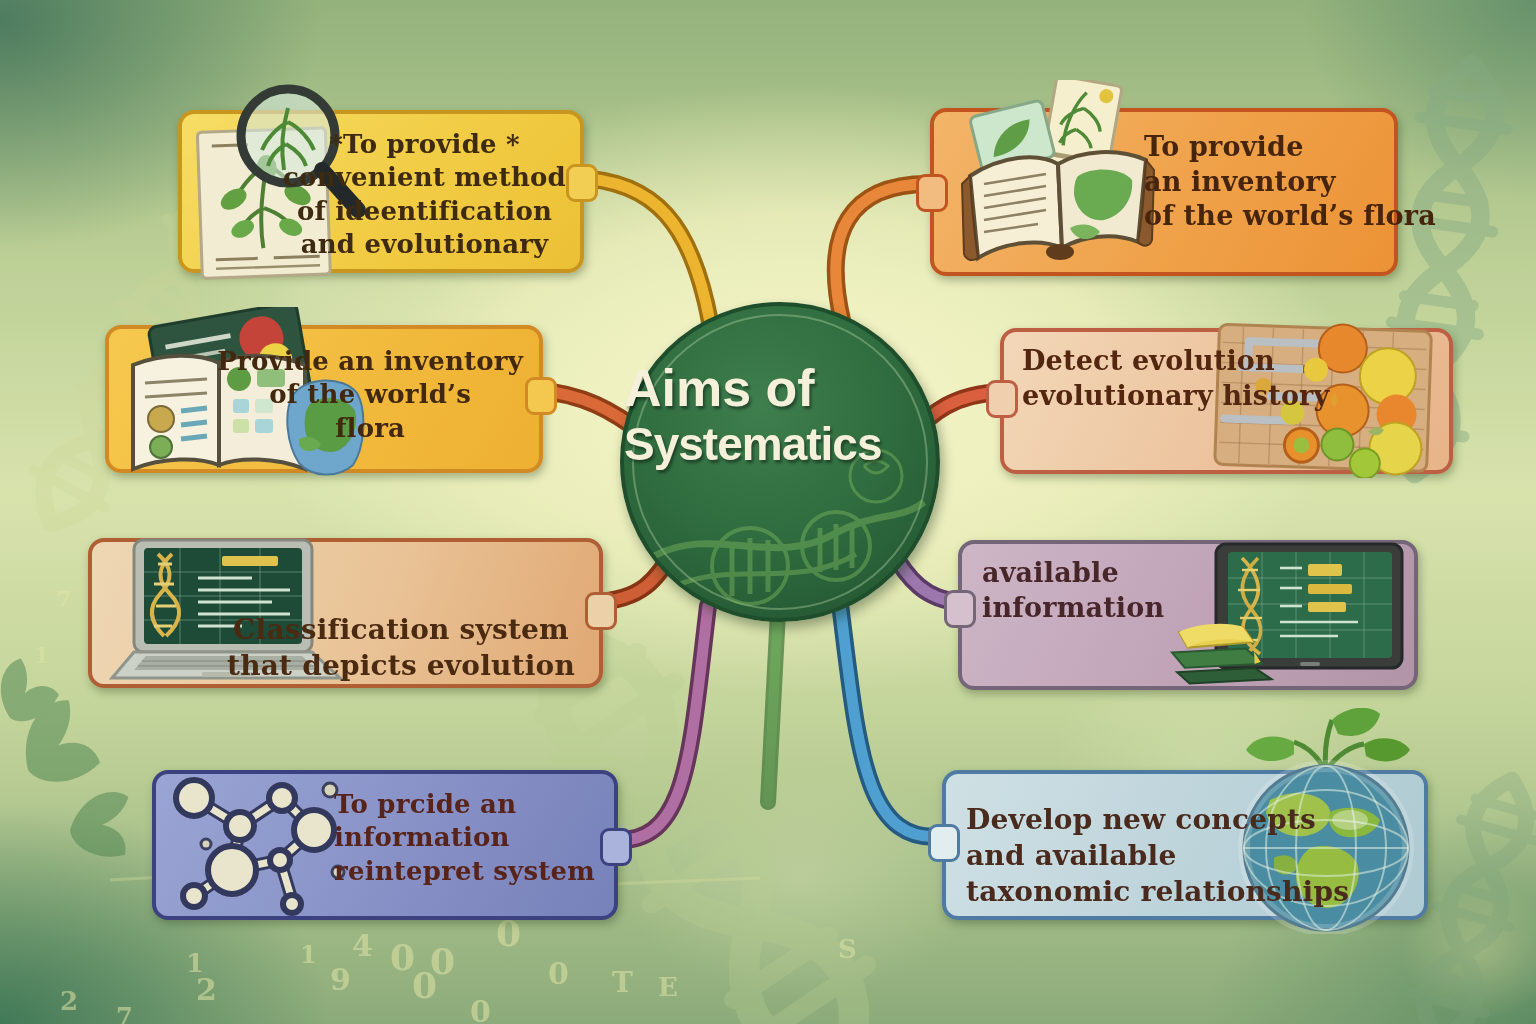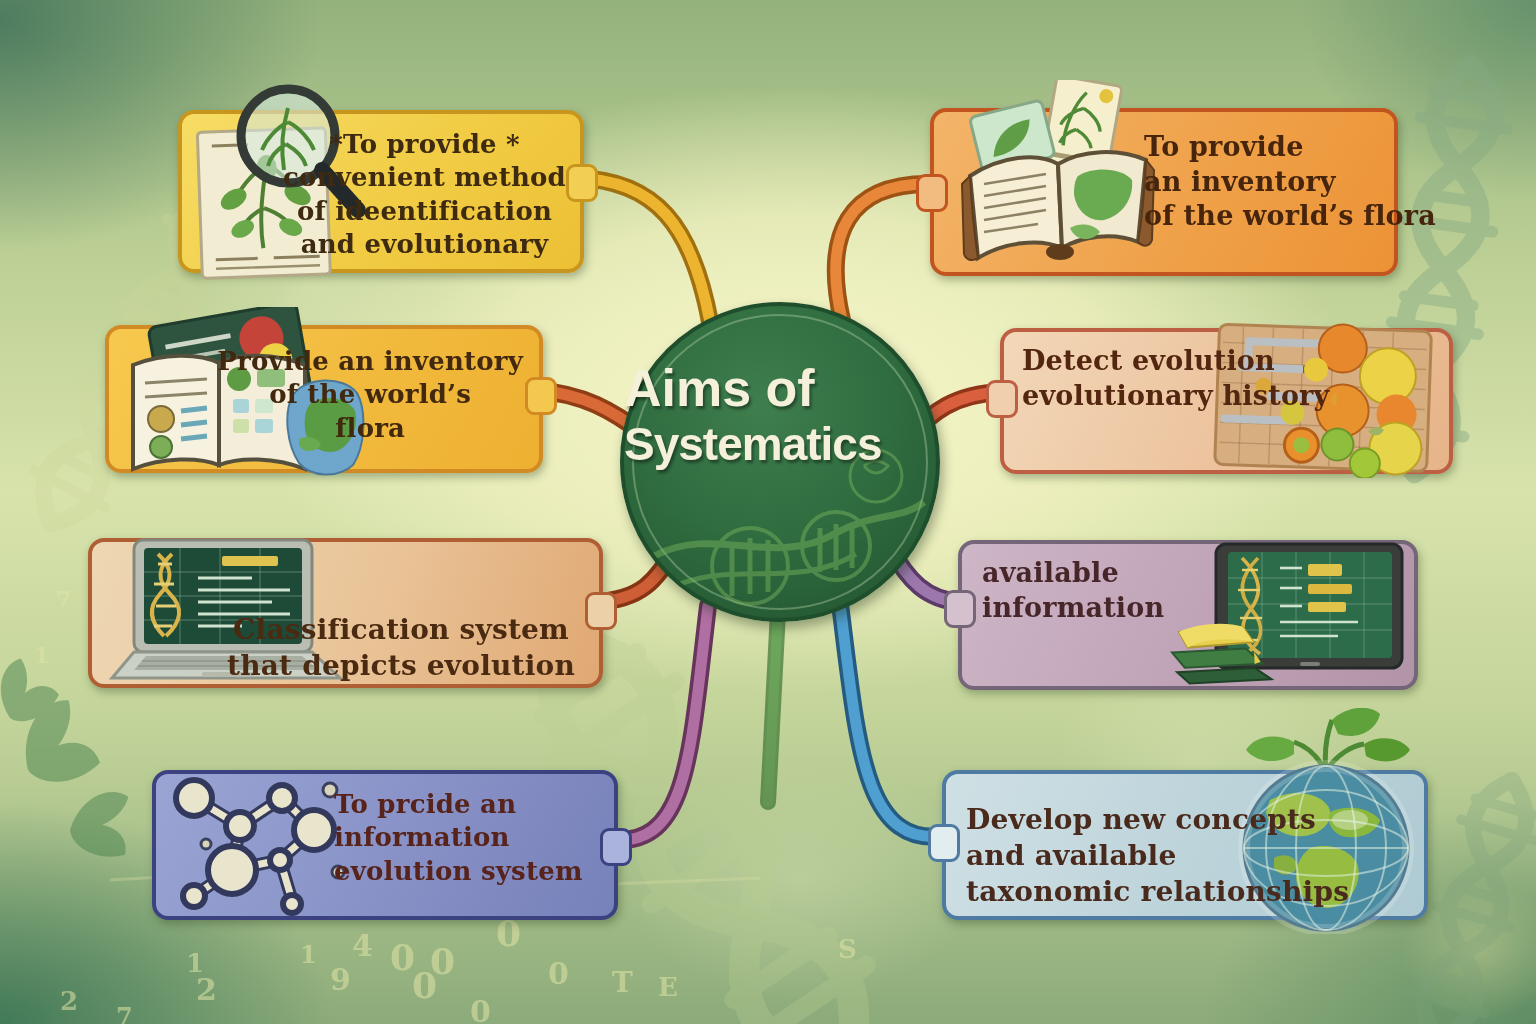--- a/index.html
+++ b/index.html
@@ -284,21 +284,21 @@
       </g>
       <g fill="#d8d4ba" stroke="#3a405e" stroke-width="3">
         <circle cx="168" cy="22" r="7"></circle>
           <circle cx="176" cy="104" r="6"></circle>
           <circle cx="44" cy="76" r="5"></circle>
       </g>
     </svg>
     <div class="txt">
       <div>To prcide an</div>
       <div>information</div>
-      <div>evolution system</div>
+      <div>reintepret system</div>
     </div>
     <div class="nub r"></div>
   </div>
 
   <div class="aimbox b5">
     <svg class="illus" style="left:8px;top:-32px" width="230" height="195" viewBox="0 0 230 195">
       <g transform="rotate(10 150 40)">
         <rect x="108" y="2" width="66" height="92" rx="5" fill="#f5efcd" stroke="#b2a783" stroke-width="3"></rect>
         <path d="M126,70 C124,50 130,28 140,14 M140,30 C130,34 122,42 120,50 M140,30 C150,34 158,42 160,50 M136,52 C128,56 124,62 122,68 M136,52 C146,56 152,62 154,68" stroke="#4f8a36" stroke-width="3.4" fill="none"></path>
         <circle cx="160" cy="14" r="7" fill="#e3c23e"></circle>

